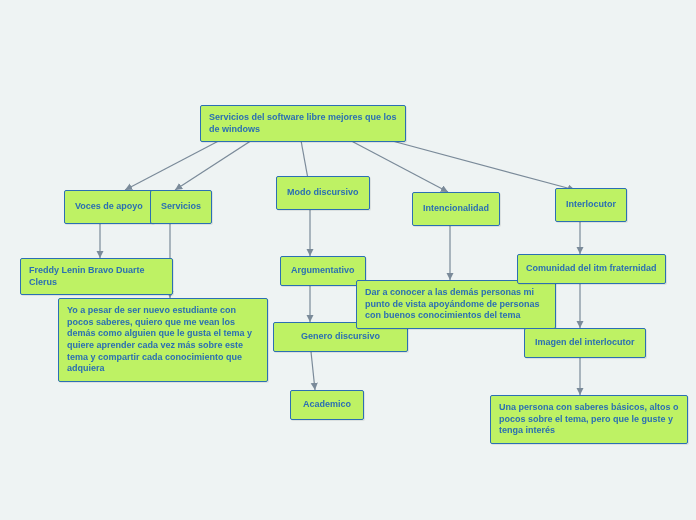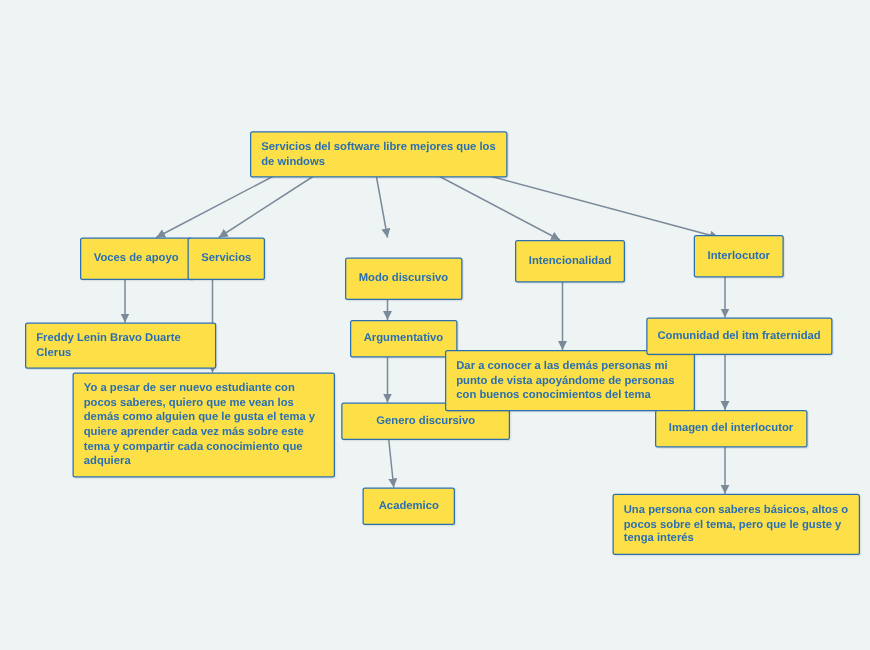--- a/index.html
+++ b/index.html
@@ -1,16 +1,16 @@
 <!DOCTYPE html>
 <html><head>
 <meta charset="utf-8">
 <style>
   html,body{margin:0;padding:0;width:696px;height:520px;background:#eef3f3;font-family:Arial,Helvetica,sans-serif;overflow:hidden}
-  .node{position:absolute;background:#fde047;border:1px solid #2b6fb3;border-radius:2px;padding:6px 8px;font-size:9px;line-height:1.3;color:#2b6fb3;font-weight:600;box-shadow:1px 1px 0 rgba(0,0,0,.08);z-index:2}
+  .node{position:absolute;background:#bef264;border:1px solid #2b6fb3;border-radius:2px;padding:6px 8px;font-size:9px;line-height:1.3;color:#2b6fb3;font-weight:600;box-shadow:1px 1px 0 rgba(0,0,0,.08);z-index:2}
   .node .line{display:block}
   svg{position:absolute;left:0;top:0;z-index:1}
 </style>
 </head>
 <body>
 
 <svg width="696" height="520">
   <defs>
     <marker id="arr" markerWidth="8" markerHeight="8" refX="6" refY="3" orient="auto">
       <path d="M0,0 L6,3 L0,6 Z" fill="#7a8a99"></path>
@@ -47,21 +47,21 @@
 <div class="node" style="left:200px;top:105px;width:188px">
   <span>Servicios del software libre mejores que los de windows</span>
 </div>
 
 <div class="node" style="left:64px;top:190px;padding:10px 10px">
   <span>Voces de apoyo</span>
 </div>
 <div class="node" style="left:150px;top:190px;padding:10px 10px">
   <span>Servicios</span>
 </div>
-<div class="node" style="left:276px;top:206px;padding:10px 10px">
+<div class="node" style="left:276px;top:176px;padding:10px 10px">
   <span>Modo discursivo</span>
 </div>
 <div class="node" style="left:412px;top:192px;padding:10px 10px">
   <span>Intencionalidad</span>
 </div>
 <div class="node" style="left:555px;top:188px;padding:10px 10px">
   <span>Interlocutor</span>
 </div>
 
 <div class="node" style="left:20px;top:258px;width:135px">

